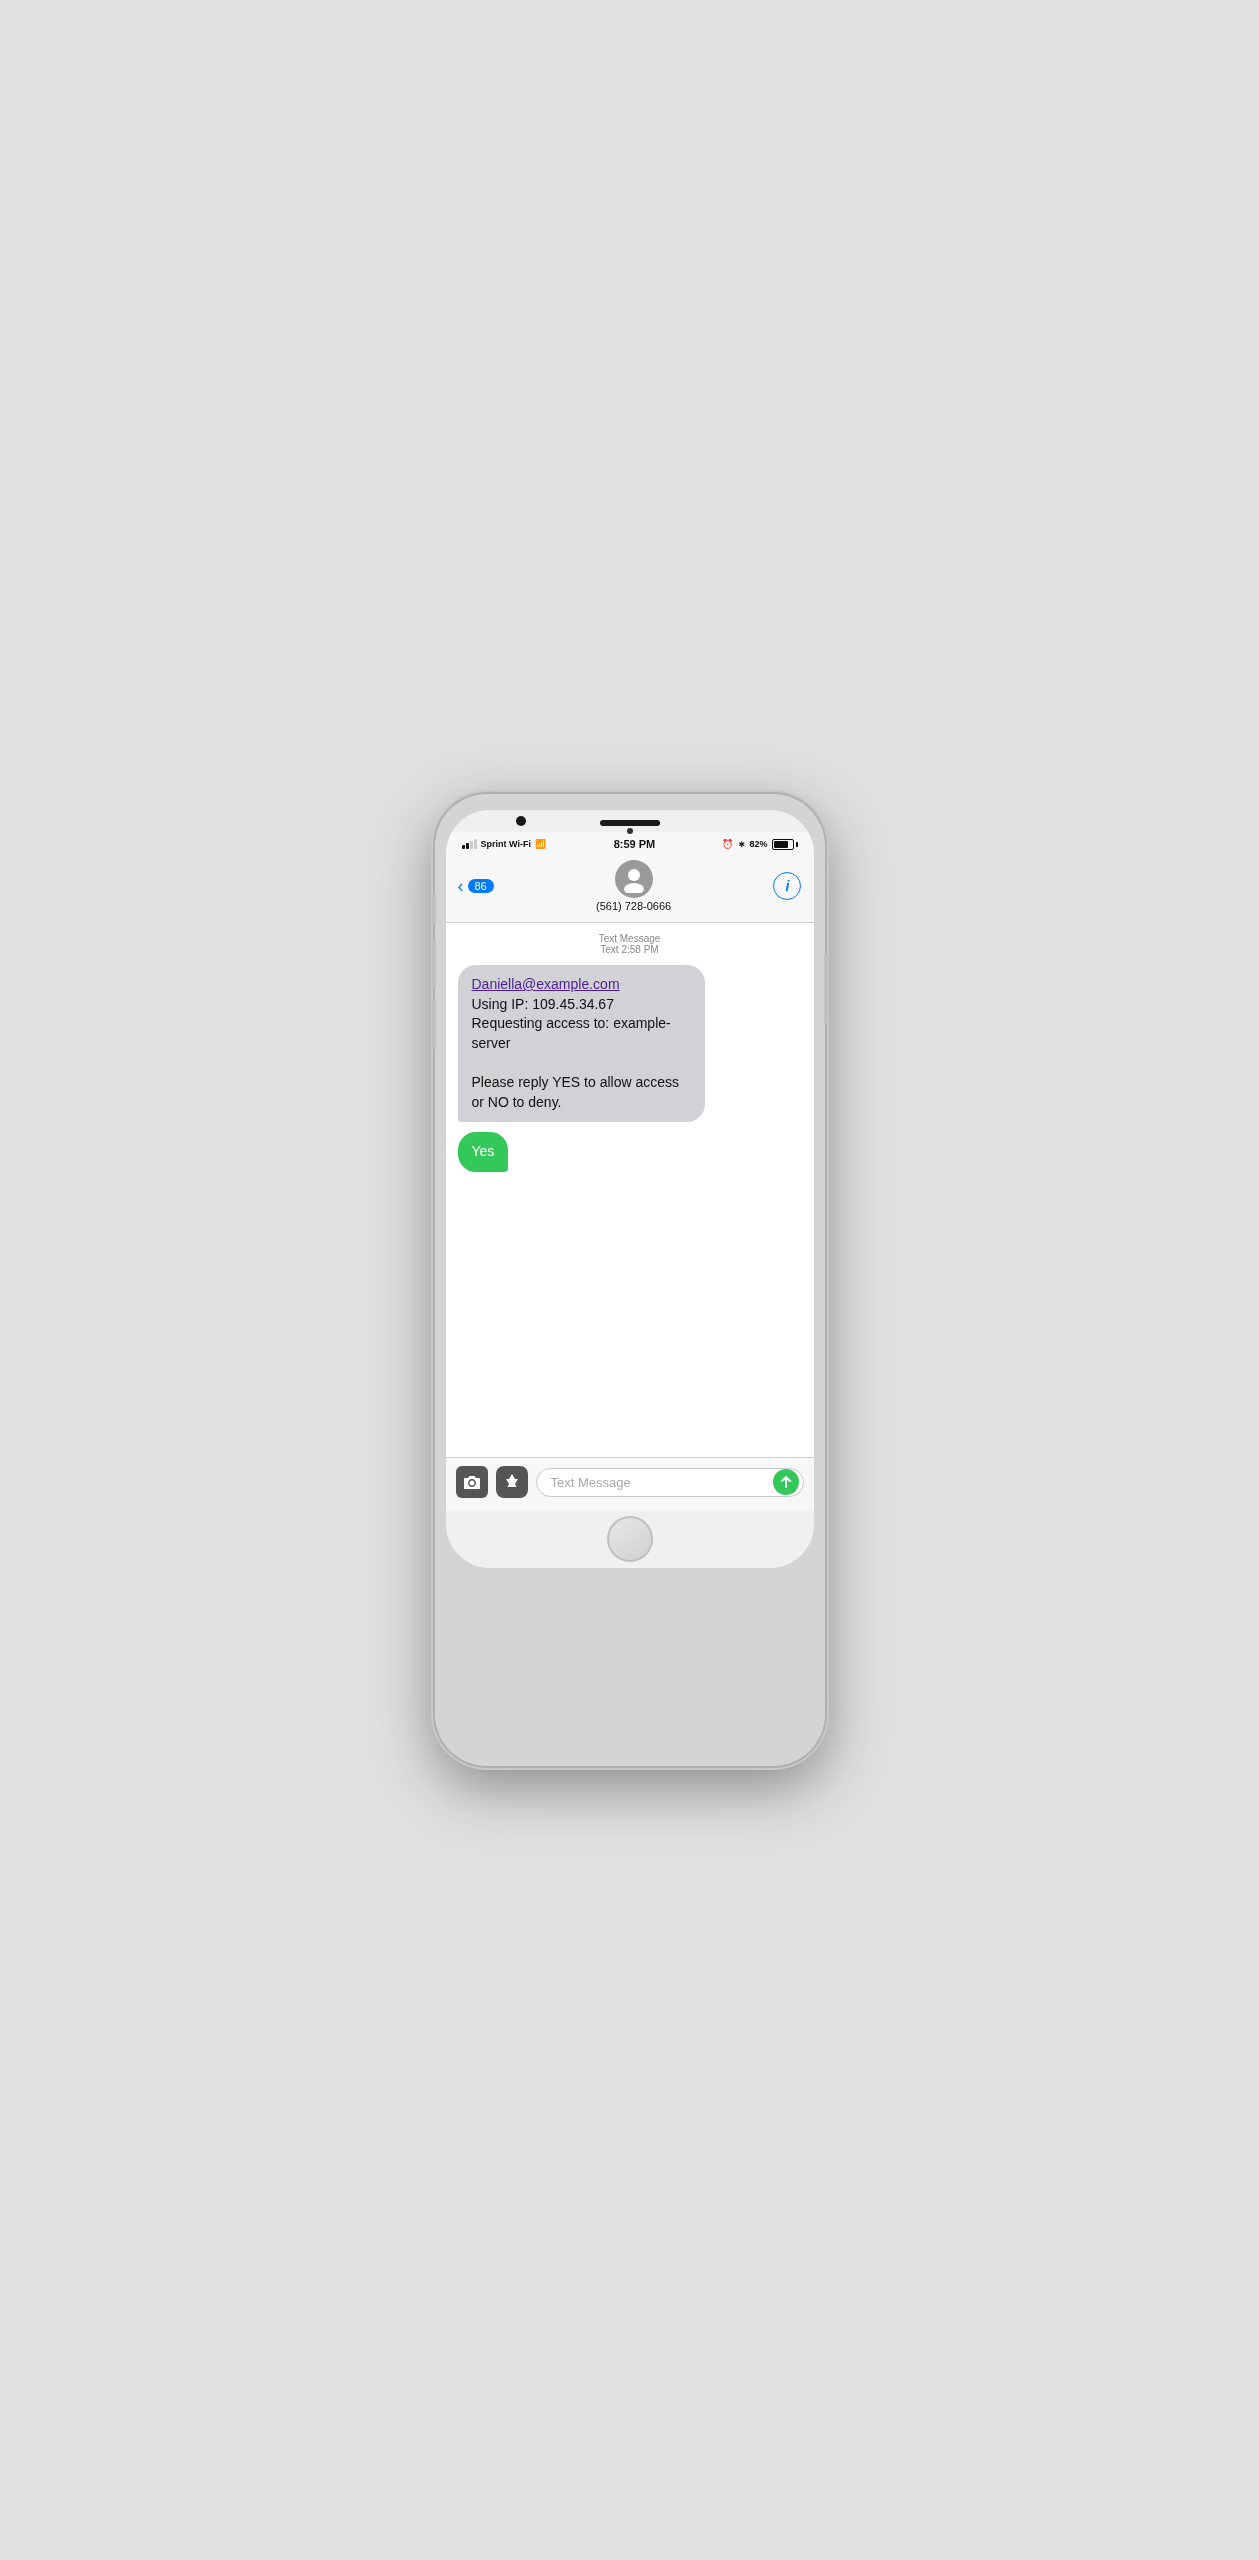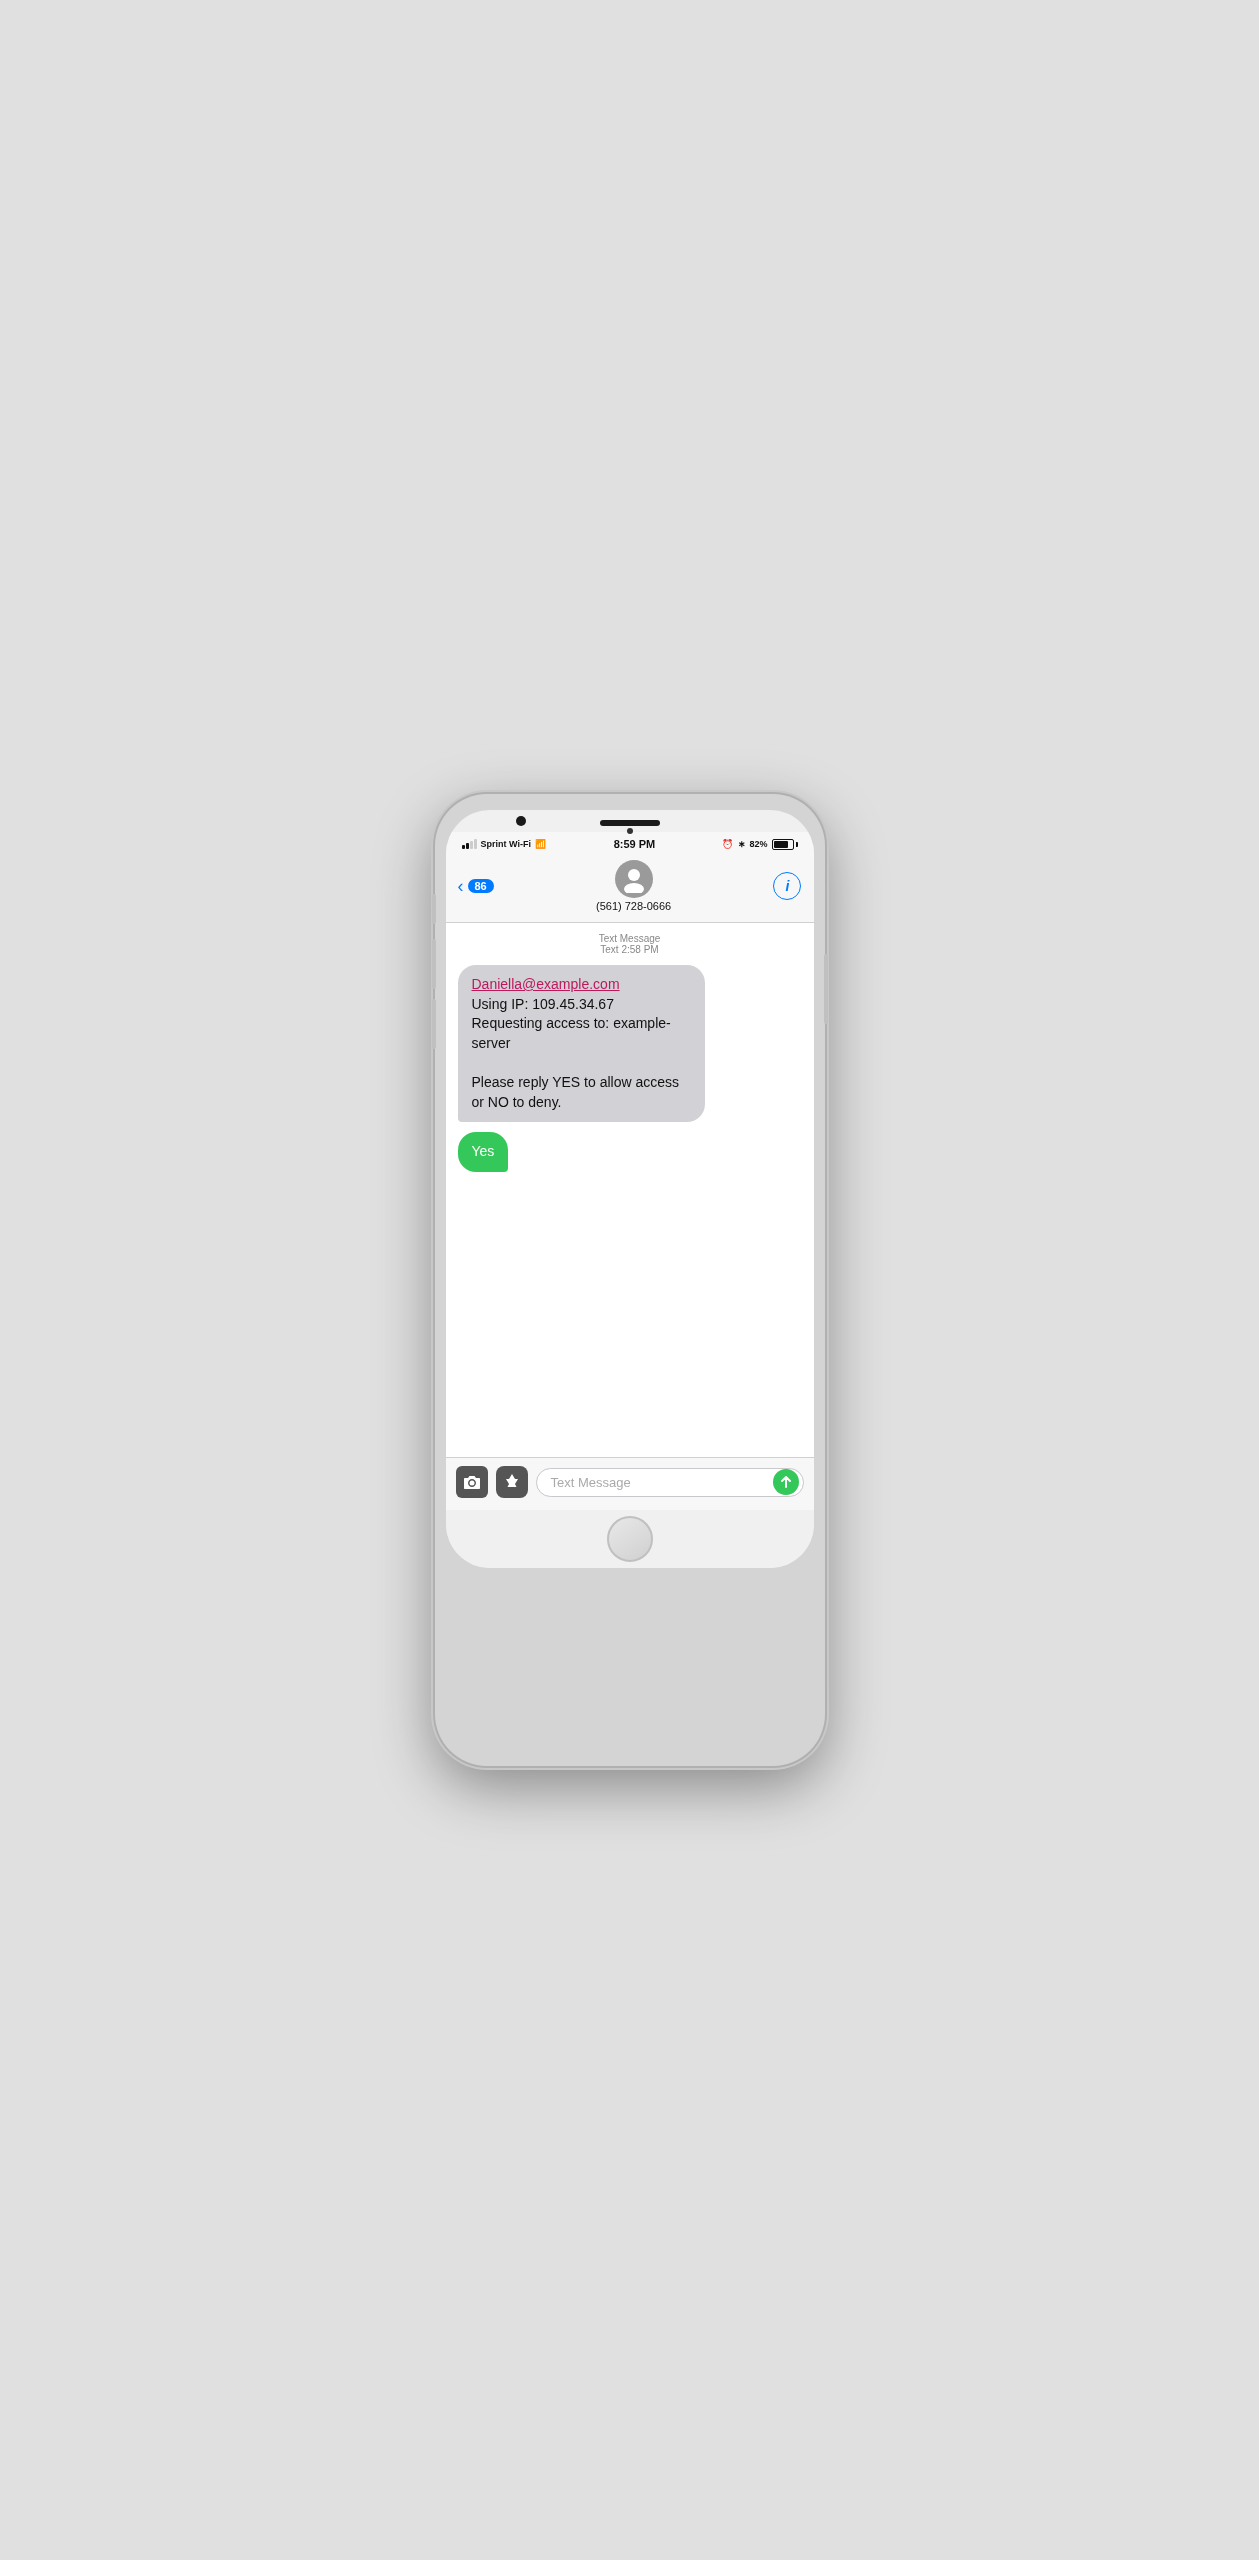--- a/index.html
+++ b/index.html
@@ -162,21 +162,21 @@
       font-size: 18px;
       font-weight: 300;
       color: #007aff;
     }
     .back-badge {
       background: #007aff;
       color: white;
       border-radius: 10px;
       padding: 1px 7px;
       font-size: 11px;
-      font-weight: 700;
+      font-weight: 400;
     }
     .contact-center {
       display: flex;
       flex-direction: column;
       align-items: center;
       gap: 2px;
     }
     .avatar {
       width: 38px;
       height: 38px;
@@ -251,21 +251,21 @@
       background: #d1d1d6;
       color: #111;
       border-bottom-left-radius: 4px;
     }
     .bubble.outgoing {
       background: #34c759;
       color: white;
       border-bottom-right-radius: 4px;
     }
     .bubble a {
-      color: #be185d;
+      color: #4c1d95;
       text-decoration: underline;
     }
 
     
     .input-bar {
       background: #f7f7f7;
       border-top: 1px solid #d0d0d0;
       padding: 8px 10px 12px;
       display: flex;
       align-items: center;

